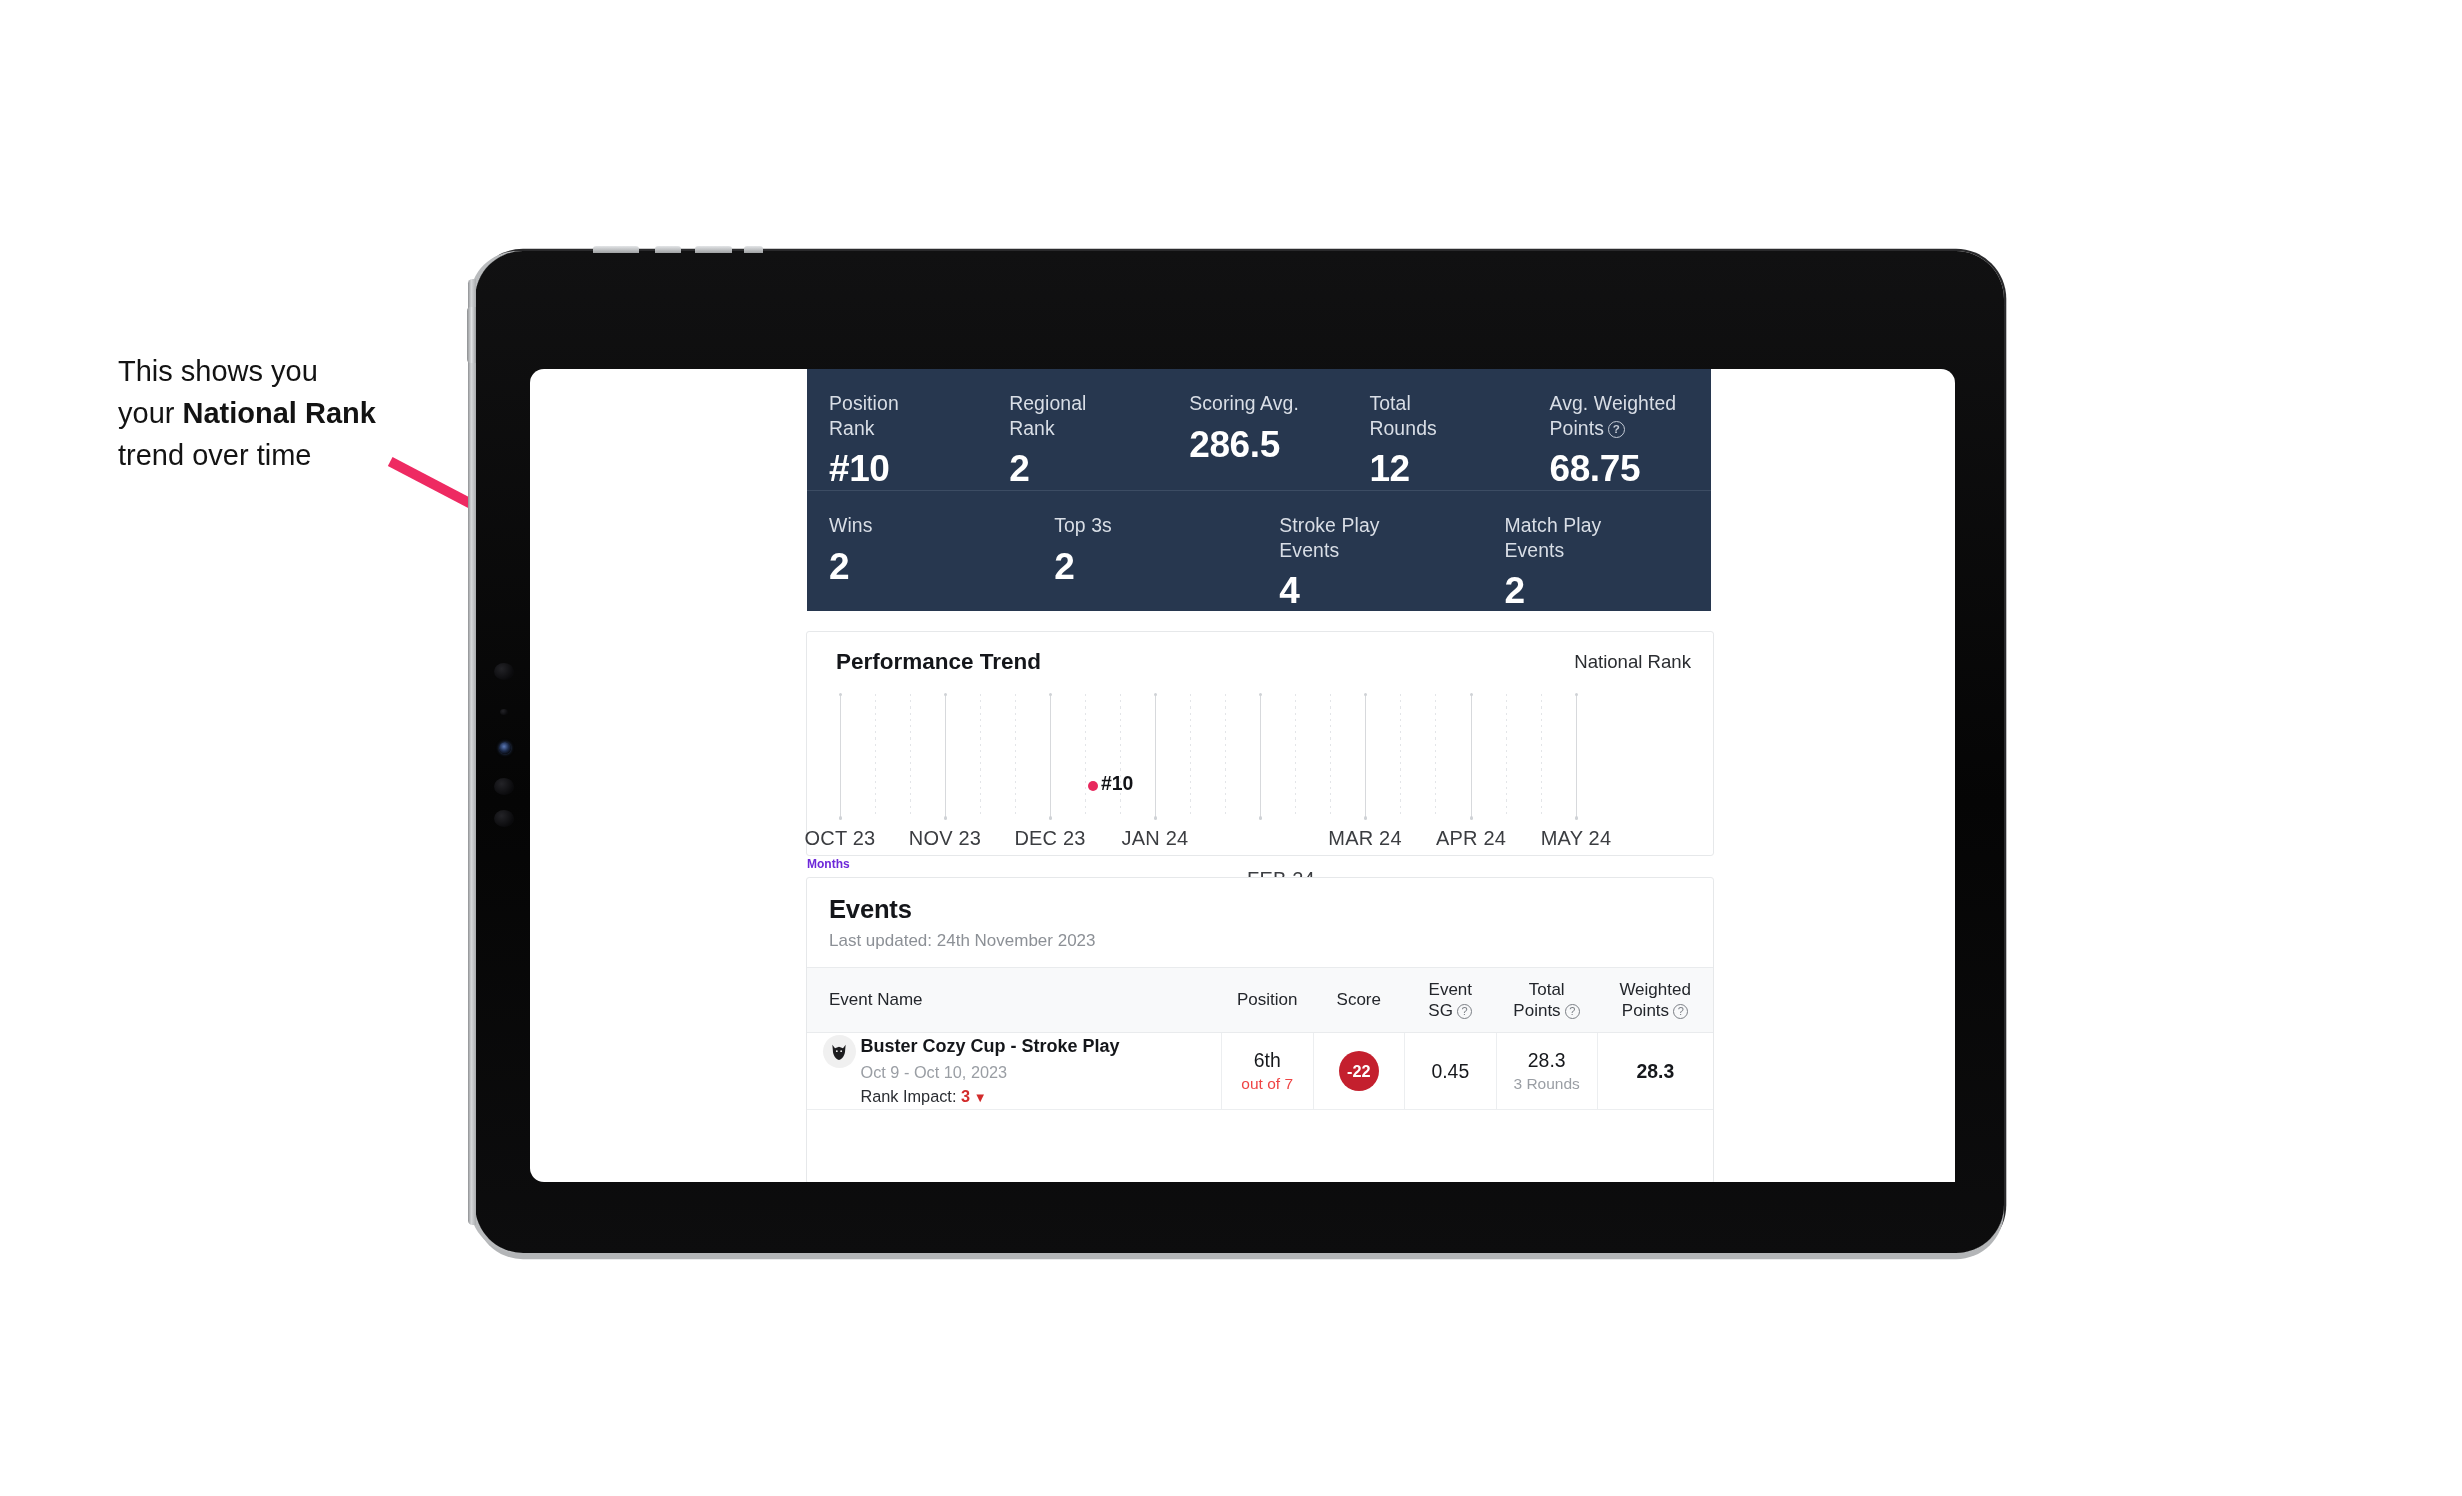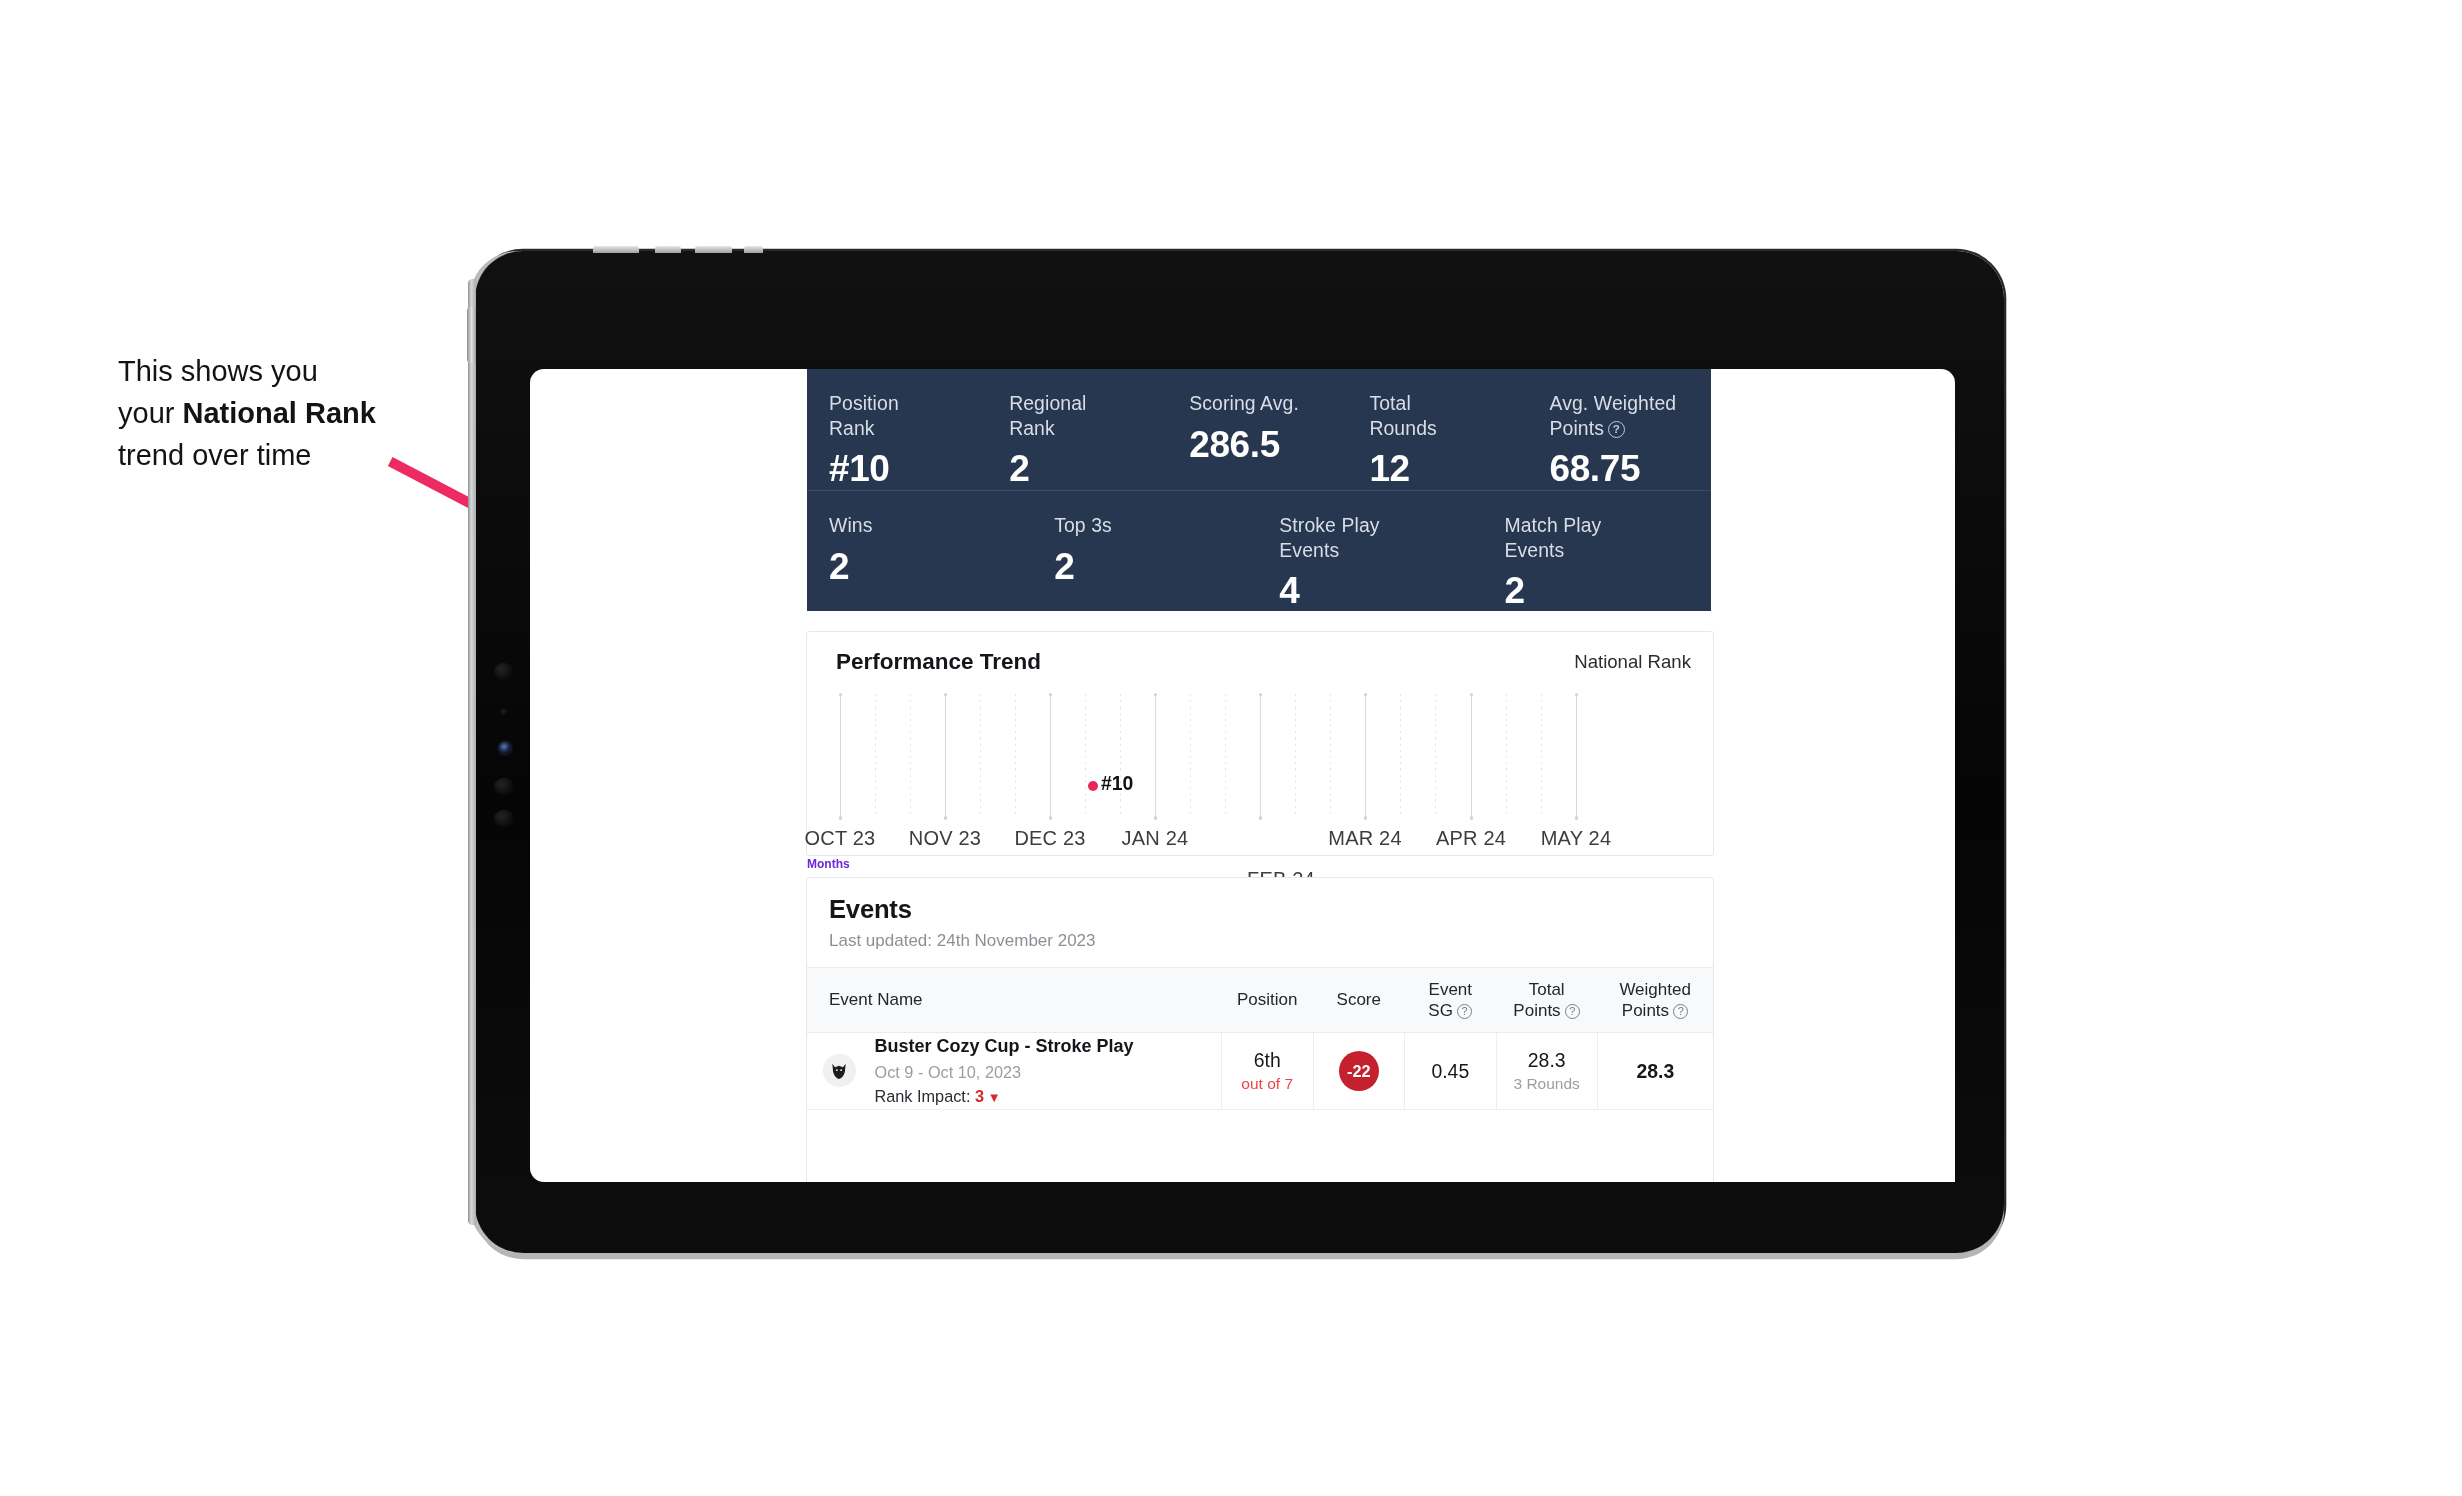--- a/index.html
+++ b/index.html
@@ -159,21 +159,21 @@
     text-align:center; vertical-align:middle; height:77px;
     font-size:19.4px; color:#16181c;
   }
   #events-table tbody td.name-col { border-left:none; text-align:left; padding-left:15.5px; }
   .th-q {
     display:inline-block; width:15.5px; height:15.5px; border:1.2px solid #7b7f85;
     border-radius:50%; font-size:11px; line-height:13px; text-align:center;
     color:#7b7f85; margin-left:3.9px; vertical-align:0.8px;
   }
 
-  .event-cell { display:flex; align-items:center; gap:19px; }
+  .event-cell { display:flex; align-items:flex-start; gap:5px; }
   .event-logo {
     width:33px; height:33px; border-radius:50%; background:#f0f0f0;
     flex:0 0 33px; display:flex; align-items:center; justify-content:center;
   }
   .event-text { line-height:1.3; }
   .event-name { font-size:18px; font-weight:700; color:#14161a; }
   .event-dates { font-size:16.3px; color:#9a9ea4; margin-top:3.1px; }
   .event-rank { font-size:16.3px; color:#2a2d32; margin-top:3.1px; }
   .event-rank b { color:#d22b2b; font-weight:700; }
   .caret-down { color:#d22b2b; font-size:13px; }

